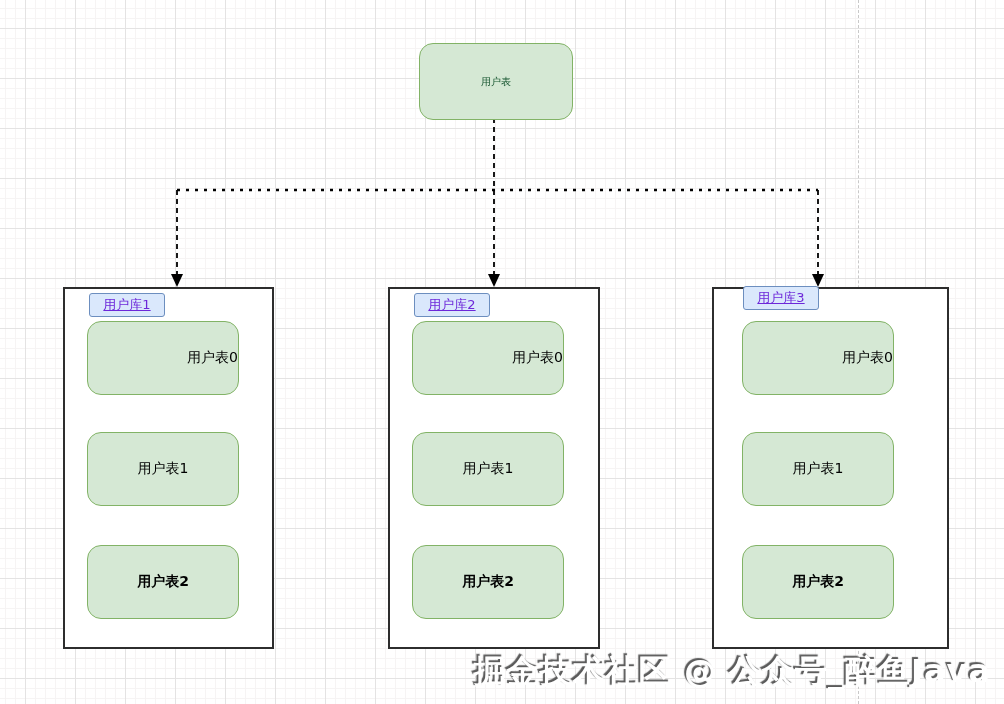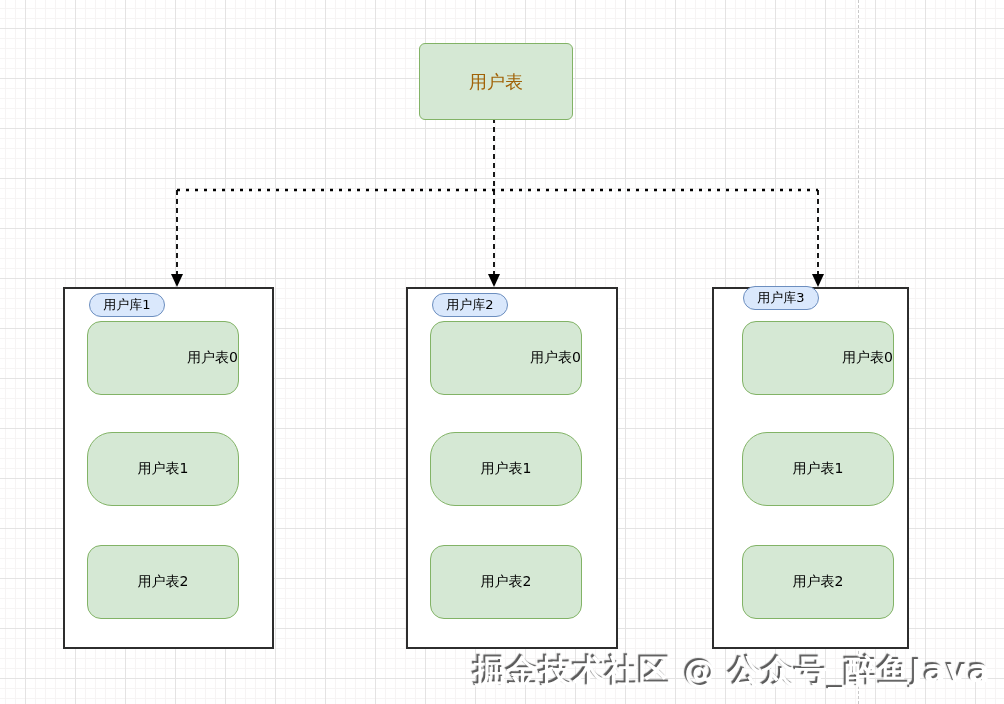--- a/index.html
+++ b/index.html
@@ -39,77 +39,78 @@
     z-index: 2;
   }
   .node-root {
     position: absolute;
     left: 419px;
     top: 43px;
     width: 152px;
     height: 75px;
     background: var(--table-fill, #d5e8d4);
     border: 1px solid var(--table-border, #82b366);
-    border-radius: 6px;
+    border-radius: 14px;
     display: flex;
     align-items: center;
     justify-content: center;
-    font-size: 18px;
-    color: #a16207;
+    font-size: 10px;
+    color: #14532d;
     z-index: 3;
   }
   .db-container {
     position: absolute;
     top: 287px;
     width: 211px;
     height: 362px;
     background: var(--container-fill, #ffffff);
     border: 2px solid var(--container-border, #2d2d2d);
     box-sizing: border-box;
     z-index: 3;
   }
   .db-c1 { left: 63px; }
-  .db-c2 { left: 388px; width: 212px; margin-left: 18px; }
-  .db-c3 { left: 712px; width: 197px; }
+  .db-c2 { left: 388px; width: 212px; }
+  .db-c3 { left: 712px; width: 237px; }
   .db-tab {
     position: absolute;
     left: 24px;
     top: 4px;
     width: 76px;
     height: 24px;
     background: var(--db-label-fill, #dae8fc);
     border: 1px solid var(--db-label-border, #6c8ebf);
-    border-radius: 12px;
+    border-radius: 3px;
     box-sizing: border-box;
     display: flex;
     align-items: center;
     justify-content: center;
     font-size: 13px;
-    color: #000000;
+    color: #6d28d9;
+    text-decoration: underline;
   }
   .db-c3 .db-tab { top: -3px; left: 29px; }
   .table-node {
     position: absolute;
     left: 22px;
     width: 152px;
     height: 74px;
     background: var(--table-fill, #d5e8d4);
     border: 1px solid var(--table-border, #82b366);
     border-radius: 14px;
     box-sizing: border-box;
     display: flex;
     align-items: center;
     justify-content: center;
     font-size: 14px;
     color: #000;
   }
   .db-c3 .table-node { left: 28px; }
   .t0 { top: 32px; justify-content: flex-end; }
-  .t1 { top: 143px; border-radius: 25px; }
-  .t2 { top: 256px; }
+  .t1 { top: 143px; }
+  .t2 { top: 256px; font-weight: bold; }
   .watermark {
     position: absolute;
     right: 13px;
     bottom: 10px;
     font-size: 32px;
     font-weight: bold;
     letter-spacing: 1px;
     color: var(--watermark-text, #ffffff);
     text-shadow: -2px -2px 1px var(--watermark-shadow, #5a5a5a);
     z-index: 4;

